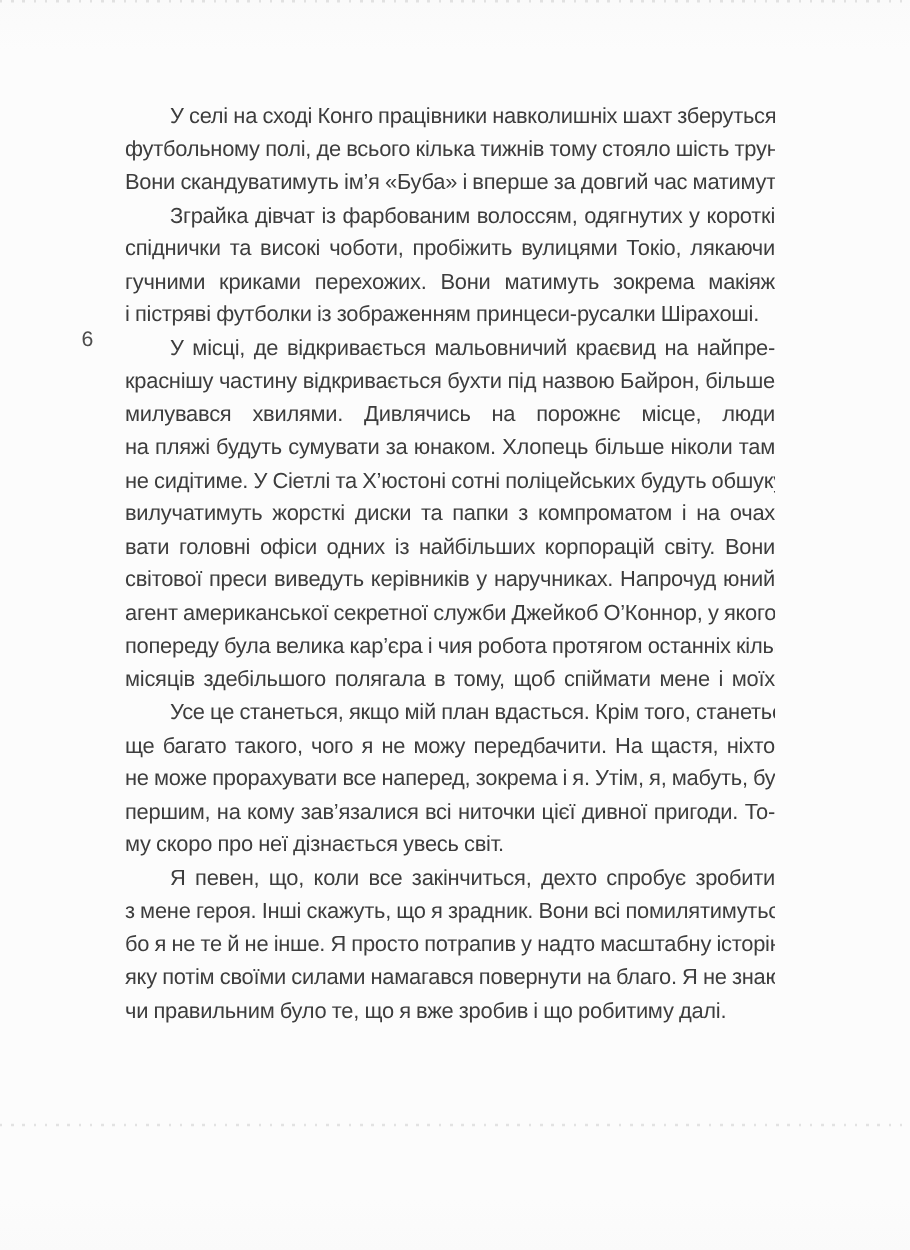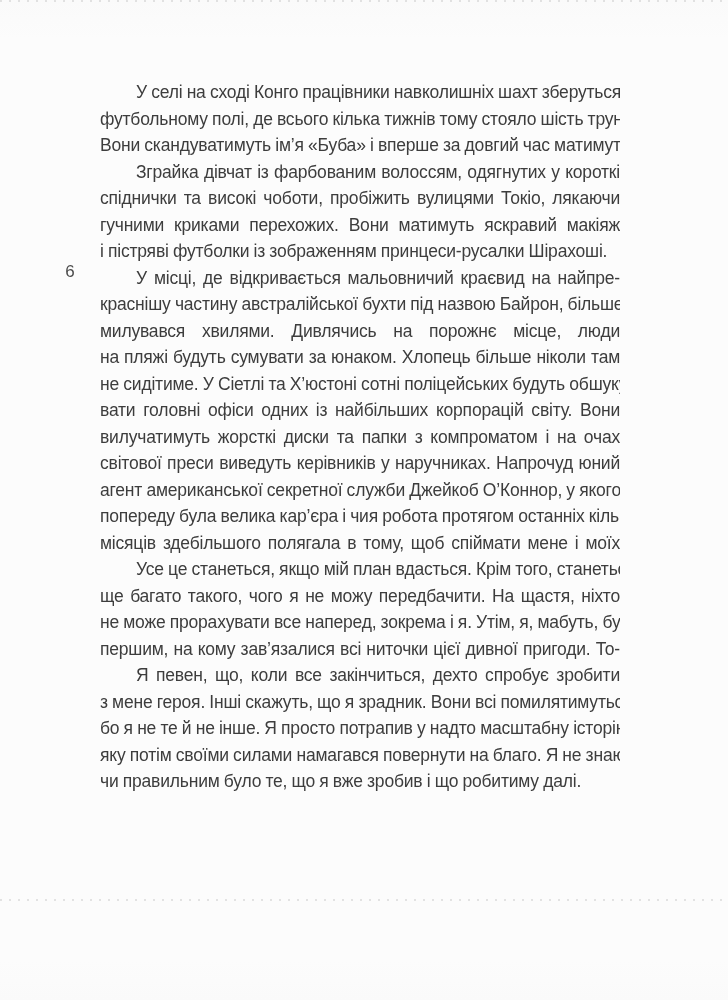--- a/index.html
+++ b/index.html
@@ -79,41 +79,42 @@
 
   <div class="text-column">
       <div class="paragraph">
         <div class="line first">У селі на сході Конго працівники навколишніх шахт зберуться на</div>
         <div class="line">футбольному полі, де всього кілька тижнів тому стояло шість трун.</div>
         <div class="line">Вони скандуватимуть ім’я «Буба» і вперше за довгий час матимуть</div>
       </div>
       <div class="paragraph">
         <div class="line first">Зграйка дівчат із фарбованим волоссям, одягнутих у короткі</div>
         <div class="line">спіднички та високі чоботи, пробіжить вулицями Токіо, лякаючи</div>
-        <div class="line">гучними криками перехожих. Вони матимуть яскравий макіяж</div>
+        <div class="line">гучними криками перехожих. Вони матимуть зокрема макіяж</div>
         <div class="line last">і пістряві футболки із зображенням принцеси-русалки Шірахоші.</div>
       </div>
       <div class="paragraph">
         <div class="line first">У місці, де відкривається мальовничий краєвид на найпре-</div>
-        <div class="line">краснішу частину австралійської бухти під назвою Байрон, більше</div>
+        <div class="line">краснішу частину відкривається бухти під назвою Байрон, більше</div>
         <div class="line">милувався хвилями. Дивлячись на порожнє місце, люди</div>
         <div class="line">на пляжі будуть сумувати за юнаком. Хлопець більше ніколи там</div>
         <div class="line">не сидітиме. У Сіетлі та Х’юстоні сотні поліцейських будуть обшуку-</div>
+        <div class="line">вилучатимуть жорсткі диски та папки з компроматом і на очах</div>
         <div class="line">вати головні офіси одних із найбільших корпорацій світу. Вони</div>
-        <div class="line">вилучатимуть жорсткі диски та папки з компроматом і на очах</div>
         <div class="line">світової преси виведуть керівників у наручниках. Напрочуд юний</div>
         <div class="line">агент американської секретної служби Джейкоб О’Коннор, у якого</div>
         <div class="line">попереду була велика кар’єра і чия робота протягом останніх кількох</div>
         <div class="line">місяців здебільшого полягала в тому, щоб спіймати мене і моїх</div>
       </div>
       <div class="paragraph">
         <div class="line first">Усе це станеться, якщо мій план вдасться. Крім того, станеться</div>
         <div class="line">ще багато такого, чого я не можу передбачити. На щастя, ніхто</div>
         <div class="line">не може прорахувати все наперед, зокрема і я. Утім, я, мабуть, був</div>
         <div class="line">першим, на кому зав’язалися всі ниточки цієї дивної пригоди. То-</div>
+        <div class="line last">му скоро про неї дізнається увесь світ.</div>
       </div>
       <div class="paragraph">
         <div class="line first">Я певен, що, коли все закінчиться, дехто спробує зробити</div>
         <div class="line">з мене героя. Інші скажуть, що я зрадник. Вони всі помилятимуться,</div>
         <div class="line">бо я не те й не інше. Я просто потрапив у надто масштабну історію,</div>
         <div class="line">яку потім своїми силами намагався повернути на благо. Я не знаю,</div>
         <div class="line last">чи правильним було те, що я вже зробив і що робитиму далі.</div>
       </div>
     </div>
 </div>

